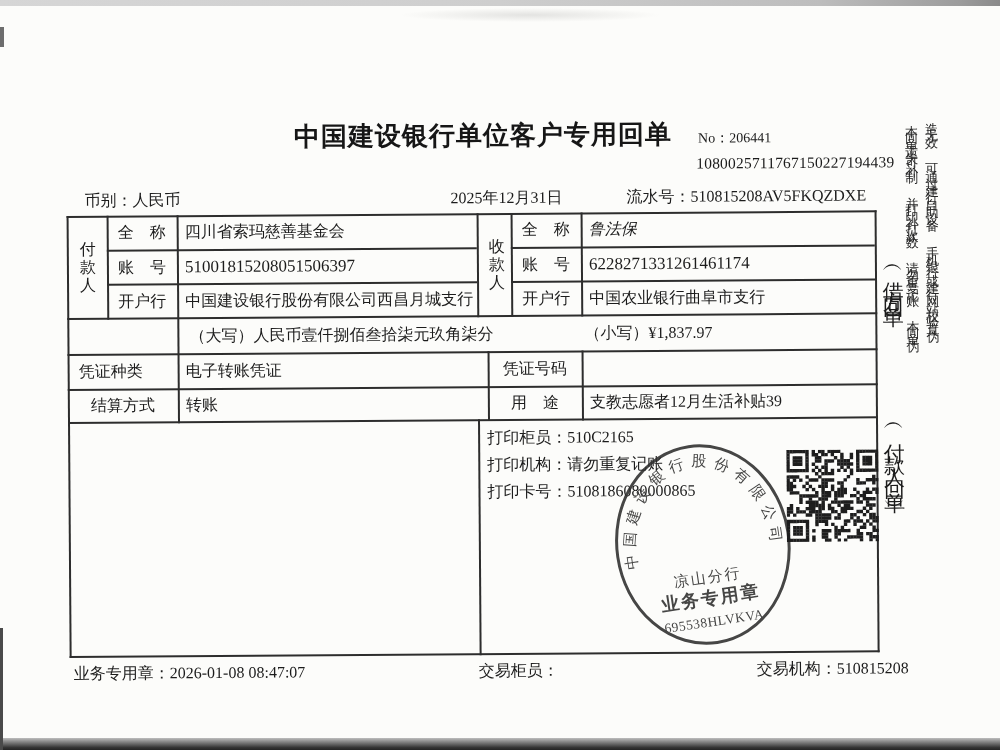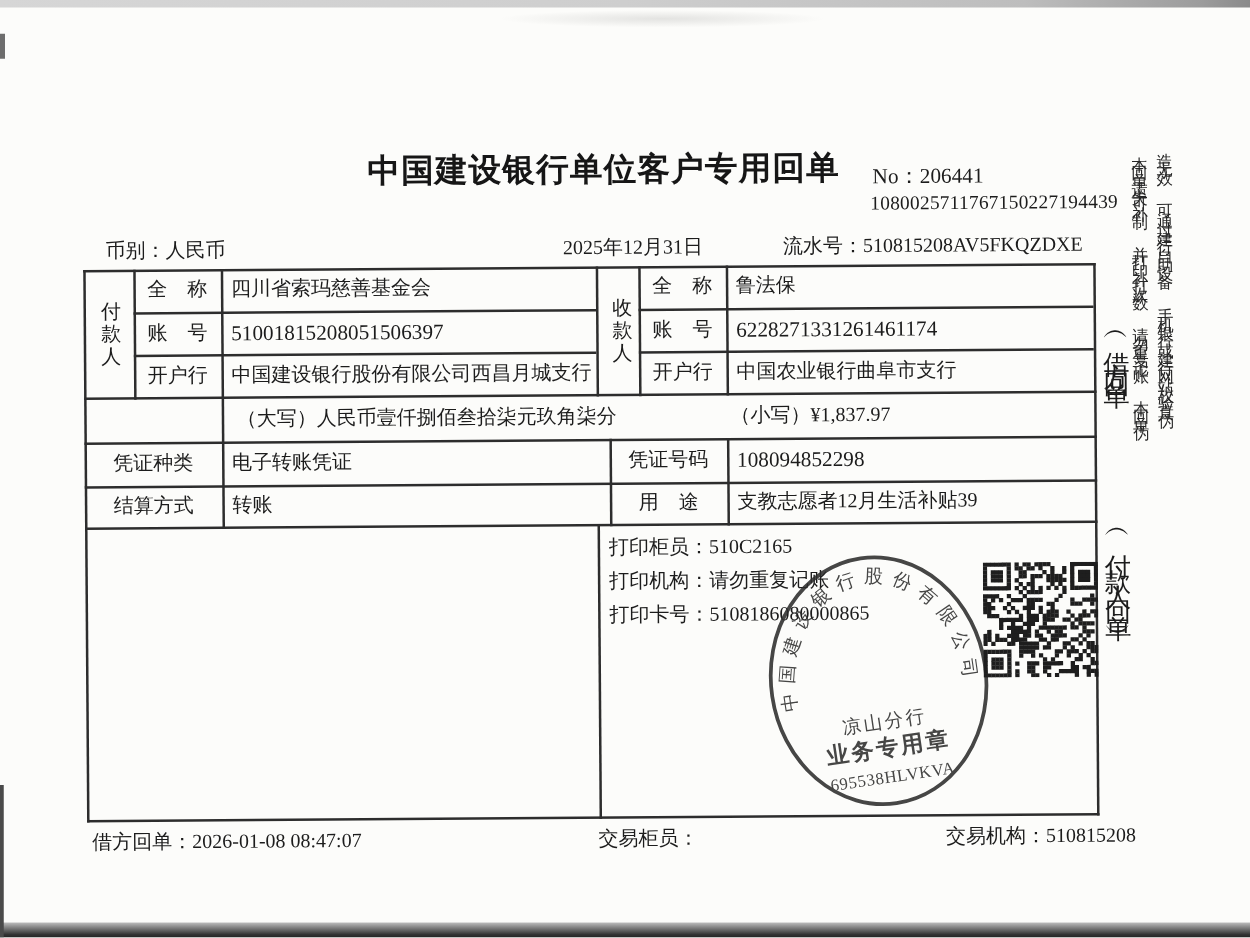--- a/index.html
+++ b/index.html
@@ -39,21 +39,21 @@
 
 <div class="edge-top"></div>
 <div class="edge-bottom"></div>
 <div class="edge-left"></div>
 <div class="tick-tl"></div>
 <div class="smudge"></div>
 
 <div id="doc">
 
   <div class="title">中国建设银行单位客户专用回单</div>
-  <div class="t" style="left:700px;top:131px;font-size:17px;">
+  <div class="t" style="left:700px;top:131px;font-size:14px;">
     <span>No：</span><span class="num">206441</span>
   </div>
   <div class="t num" style="left:698px;top:156px;font-size:15.5px;letter-spacing:0.2px;">1080025711767150227194439</div>
 
   <div class="t" style="left:86px;top:188px;">
     <span>币别：</span><span>人民币</span>
   </div>
   <div class="t" style="left:452px;top:188px;">2025年12月31日</div>
   <div class="t" style="left:628px;top:188px;">
     <span>流水号：</span><span class="num">510815208AV5FKQZDXE</span>
@@ -85,37 +85,36 @@
   <div class="vlabel" style="left:78px;top:226px;height:86px;letter-spacing:18px;">付款人</div>
   <div class="t cell-c" style="left:108px;top:213px;width:70px;line-height:34px;">全　称</div>
   <div class="t" style="left:186px;top:213px;line-height:34px;">四川省索玛慈善基金会</div>
   <div class="t cell-c" style="left:108px;top:248px;width:70px;line-height:33px;">账　号</div>
   <div class="t num" style="left:186px;top:248px;line-height:33px;font-size:17px;">51001815208051506397</div>
   <div class="t cell-c" style="left:108px;top:282px;width:70px;line-height:33px;">开户行</div>
   <div class="t" style="left:186px;top:282px;line-height:33px;">中国建设银行股份有限公司西昌月城支行</div>
 
   <div class="vlabel" style="left:487px;top:226px;height:86px;letter-spacing:18px;">收款人</div>
   <div class="t cell-c" style="left:512px;top:213px;width:70px;line-height:34px;">全　称</div>
-  <div class="t" style="left:590px;top:213px;line-height:34px;">鲁法保</div>
+  <div class="t" style="left:590px;top:213px;line-height:34px;font-style:italic;">鲁法保</div>
   <div class="t cell-c" style="left:512px;top:248px;width:70px;line-height:33px;">账　号</div>
   <div class="t num" style="left:590px;top:248px;line-height:33px;font-size:17px;">6228271331261461174</div>
   <div class="t cell-c" style="left:512px;top:282px;width:70px;line-height:33px;">开户行</div>
   <div class="t" style="left:590px;top:282px;line-height:33px;">中国农业银行曲阜市支行</div>
 
   <div class="t" style="left:190px;top:316px;line-height:35px;">
     <span>（大写）</span><span>人民币壹仟捌佰叁拾柒元玖角柒分</span>
   </div>
   <div class="t" style="left:585px;top:316px;line-height:35px;text-align:center;">
     <span>（小写）</span><span class="num">¥1,837.97</span>
   </div>
 
-  <div class="t cell-c" style="left:68px;top:352px;width:110px;line-height:34px;">凭证种类</div>
+  <div class="t cell-c" style="left:56px;top:352px;width:110px;line-height:34px;">凭证种类</div>
   <div class="t cell-c" style="left:488px;top:352px;width:94px;line-height:34px;">凭证号码</div>
   <div class="t" style="left:186px;top:352px;line-height:34px;">电子转账凭证</div>
-  <div class="t num" style="left:590px;top:352px;line-height:34px;font-size:17px;">108094852298</div>
 
   <div class="t cell-c" style="left:68px;top:387px;width:110px;line-height:32px;">结算方式</div>
   <div class="t" style="left:186px;top:387px;line-height:32px;">转账</div>
   <div class="t cell-c" style="left:488px;top:387px;width:94px;line-height:32px;">用　途</div>
   <div class="t" style="left:590px;top:387px;line-height:32px;">支教志愿者12月生活补贴39</div>
 
   <div class="t" style="left:487px;top:428px;">
     <span>打印柜员：</span><span class="num">510C2165</span>
   </div>
   <div class="t" style="left:487px;top:455px;">
@@ -540,21 +539,21 @@
       <rect x="38.07" y="88.83" width="3.42" height="3.42" fill="#1e1e1e"></rect>
       <rect x="41.24" y="88.83" width="3.42" height="3.42" fill="#1e1e1e"></rect>
       <rect x="50.76" y="88.83" width="3.42" height="3.42" fill="#1e1e1e"></rect>
       <rect x="57.10" y="88.83" width="3.42" height="3.42" fill="#1e1e1e"></rect>
       <rect x="72.97" y="88.83" width="3.42" height="3.42" fill="#1e1e1e"></rect>
       <rect x="82.48" y="88.83" width="3.42" height="3.42" fill="#1e1e1e"></rect>
       <rect x="88.83" y="88.83" width="3.42" height="3.42" fill="#1e1e1e"></rect>
     </svg>
 
   <div class="t" style="left:72px;top:661px;">
-    <span>借方回单：</span><span class="num">2026-01-08 08:47:07</span>
+    <span>业务专用章：</span><span class="num">2026-01-08 08:47:07</span>
   </div>
   <div class="t" style="left:477px;top:661px;font-family:Liberation Serif, serif;">
     <span>交易柜员：</span><span class="num"></span>
   </div>
   <div class="t" style="left:755px;top:661px;">
     <span>交易机构：</span><span class="num">510815208</span>
   </div>
 
   <div class="mlabel" style="left:880px;top:260px;height:160px;letter-spacing:8px;">（借方回单）</div>
   <div class="mlabel" style="left:880px;top:418px;height:238px;letter-spacing:12px;">（付款人回单）</div>

